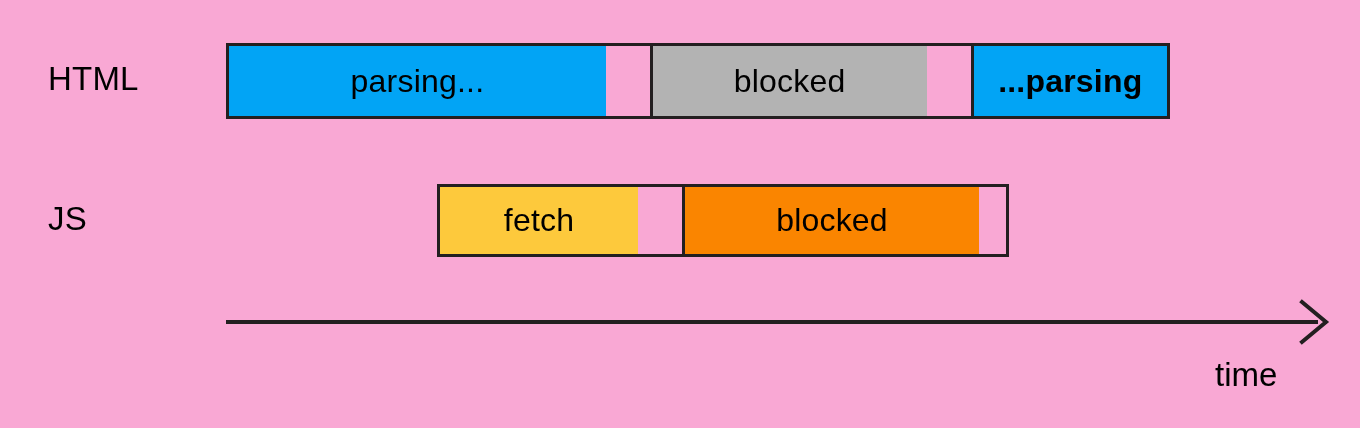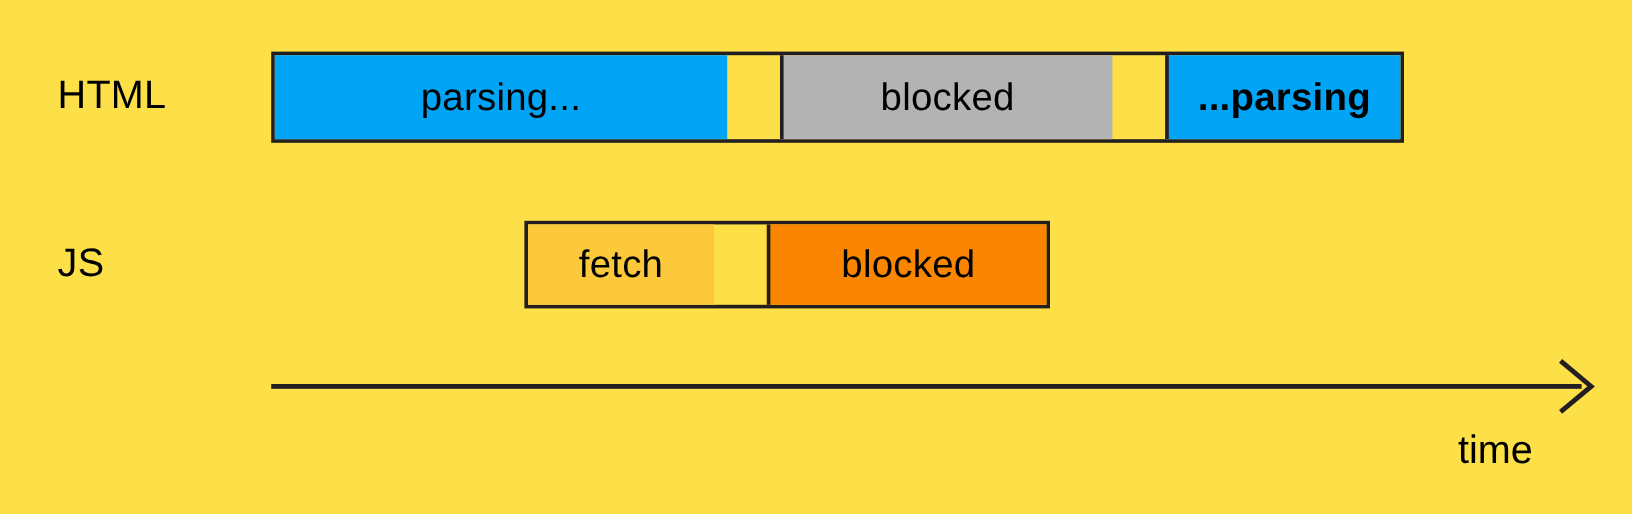--- a/index.html
+++ b/index.html
@@ -9,21 +9,21 @@
     background: #ffffff;
   }
   body {
     font-family: "Liberation Sans", sans-serif;
     -webkit-font-smoothing: antialiased;
   }
   #diagram {
     position: relative;
     width: 1360px;
     height: 428px;
-    background: #fde047;
+    background: #f9a8d4;
     overflow: hidden;
     text-align: right;
   }
 
   
   .row-label {
     position: absolute;
     left: 48px;
     font-size: 33px;
     line-height: 1;
@@ -44,21 +44,21 @@
   }
   .bar.html-bar {
     left: 226px;
     top: 43px;
     width: 944px;
     height: 76px;
   }
   .bar.js-bar {
     left: 437px;
     top: 184px;
-    width: 438px;
+    width: 572px;
     height: 73px;
   }
 
   .seg {
     box-sizing: border-box;
     display: flex;
     align-items: center;
     justify-content: center;
     font-size: 32px;
     color: #000000;

